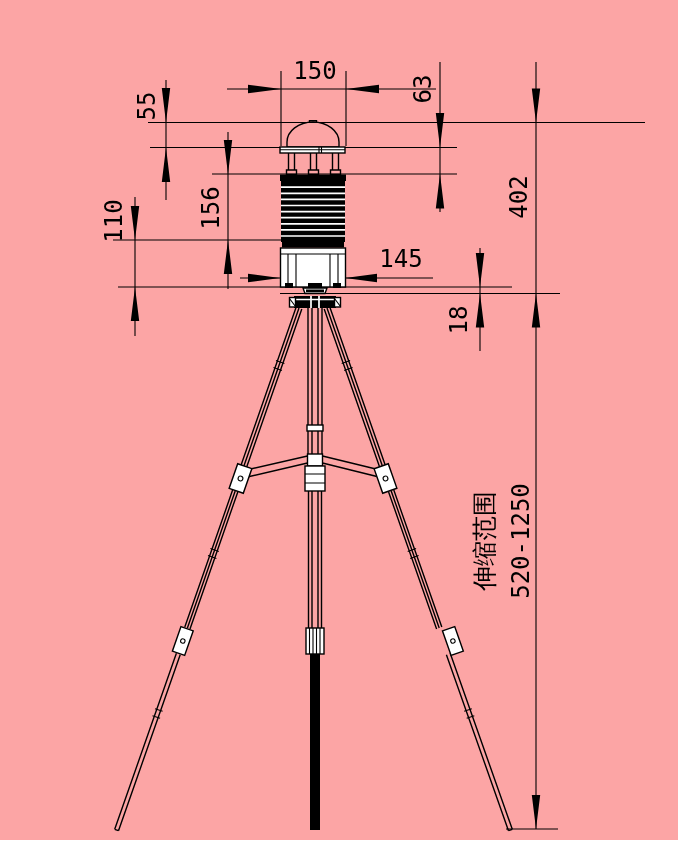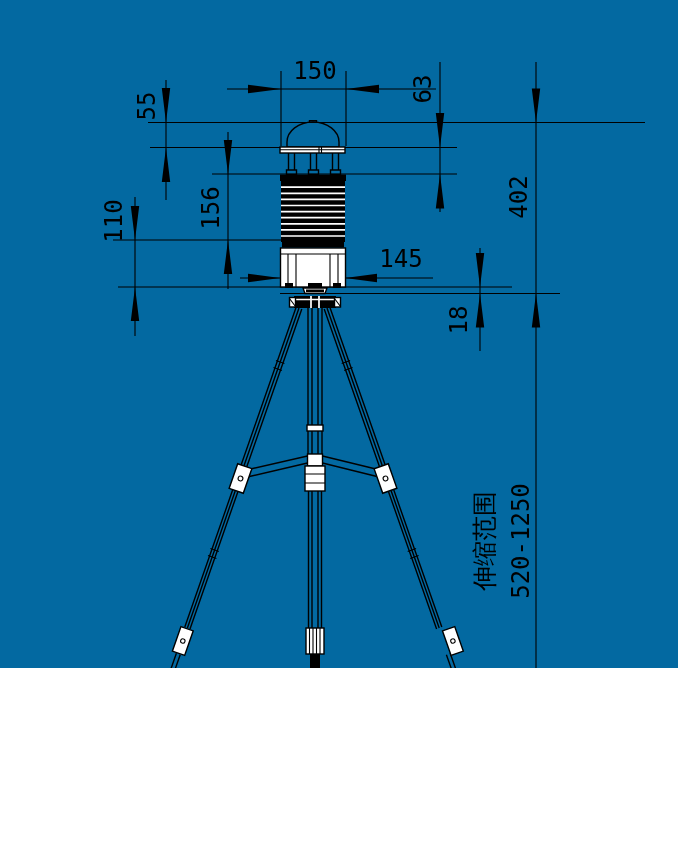--- a/index.html
+++ b/index.html
@@ -1,16 +1,16 @@
 <!DOCTYPE html>
 <html><head>
 <meta charset="utf-8">
 <style>
   html, body { margin: 0; padding: 0; background: #ffffff; }
-  .canvas-wrap { width: 678px; height: 668px; background: #0369a1; position: relative; text-decoration: underline; }
+  .canvas-wrap { width: 678px; height: 840px; background: #fca5a5; position: relative; text-decoration: underline; }
   svg { display: block; }
   
   .ln   { stroke: #000000; fill: none; stroke-width: 1.4; }
   .thin { stroke: #000000; fill: none; stroke-width: 1.1; }
   .dim  { stroke: #000000; fill: none; stroke-width: 1.1; }
   .blk  { fill: #000000; stroke: none; }
   .wbox { fill: #ffffff; stroke: #000000; stroke-width: 1.4; }
   .wln  { stroke: #ffffff; fill: none; stroke-width: 1.7; }
   .dimtext {
     font-family: "DejaVu Sans Mono", "Liberation Mono", monospace;

